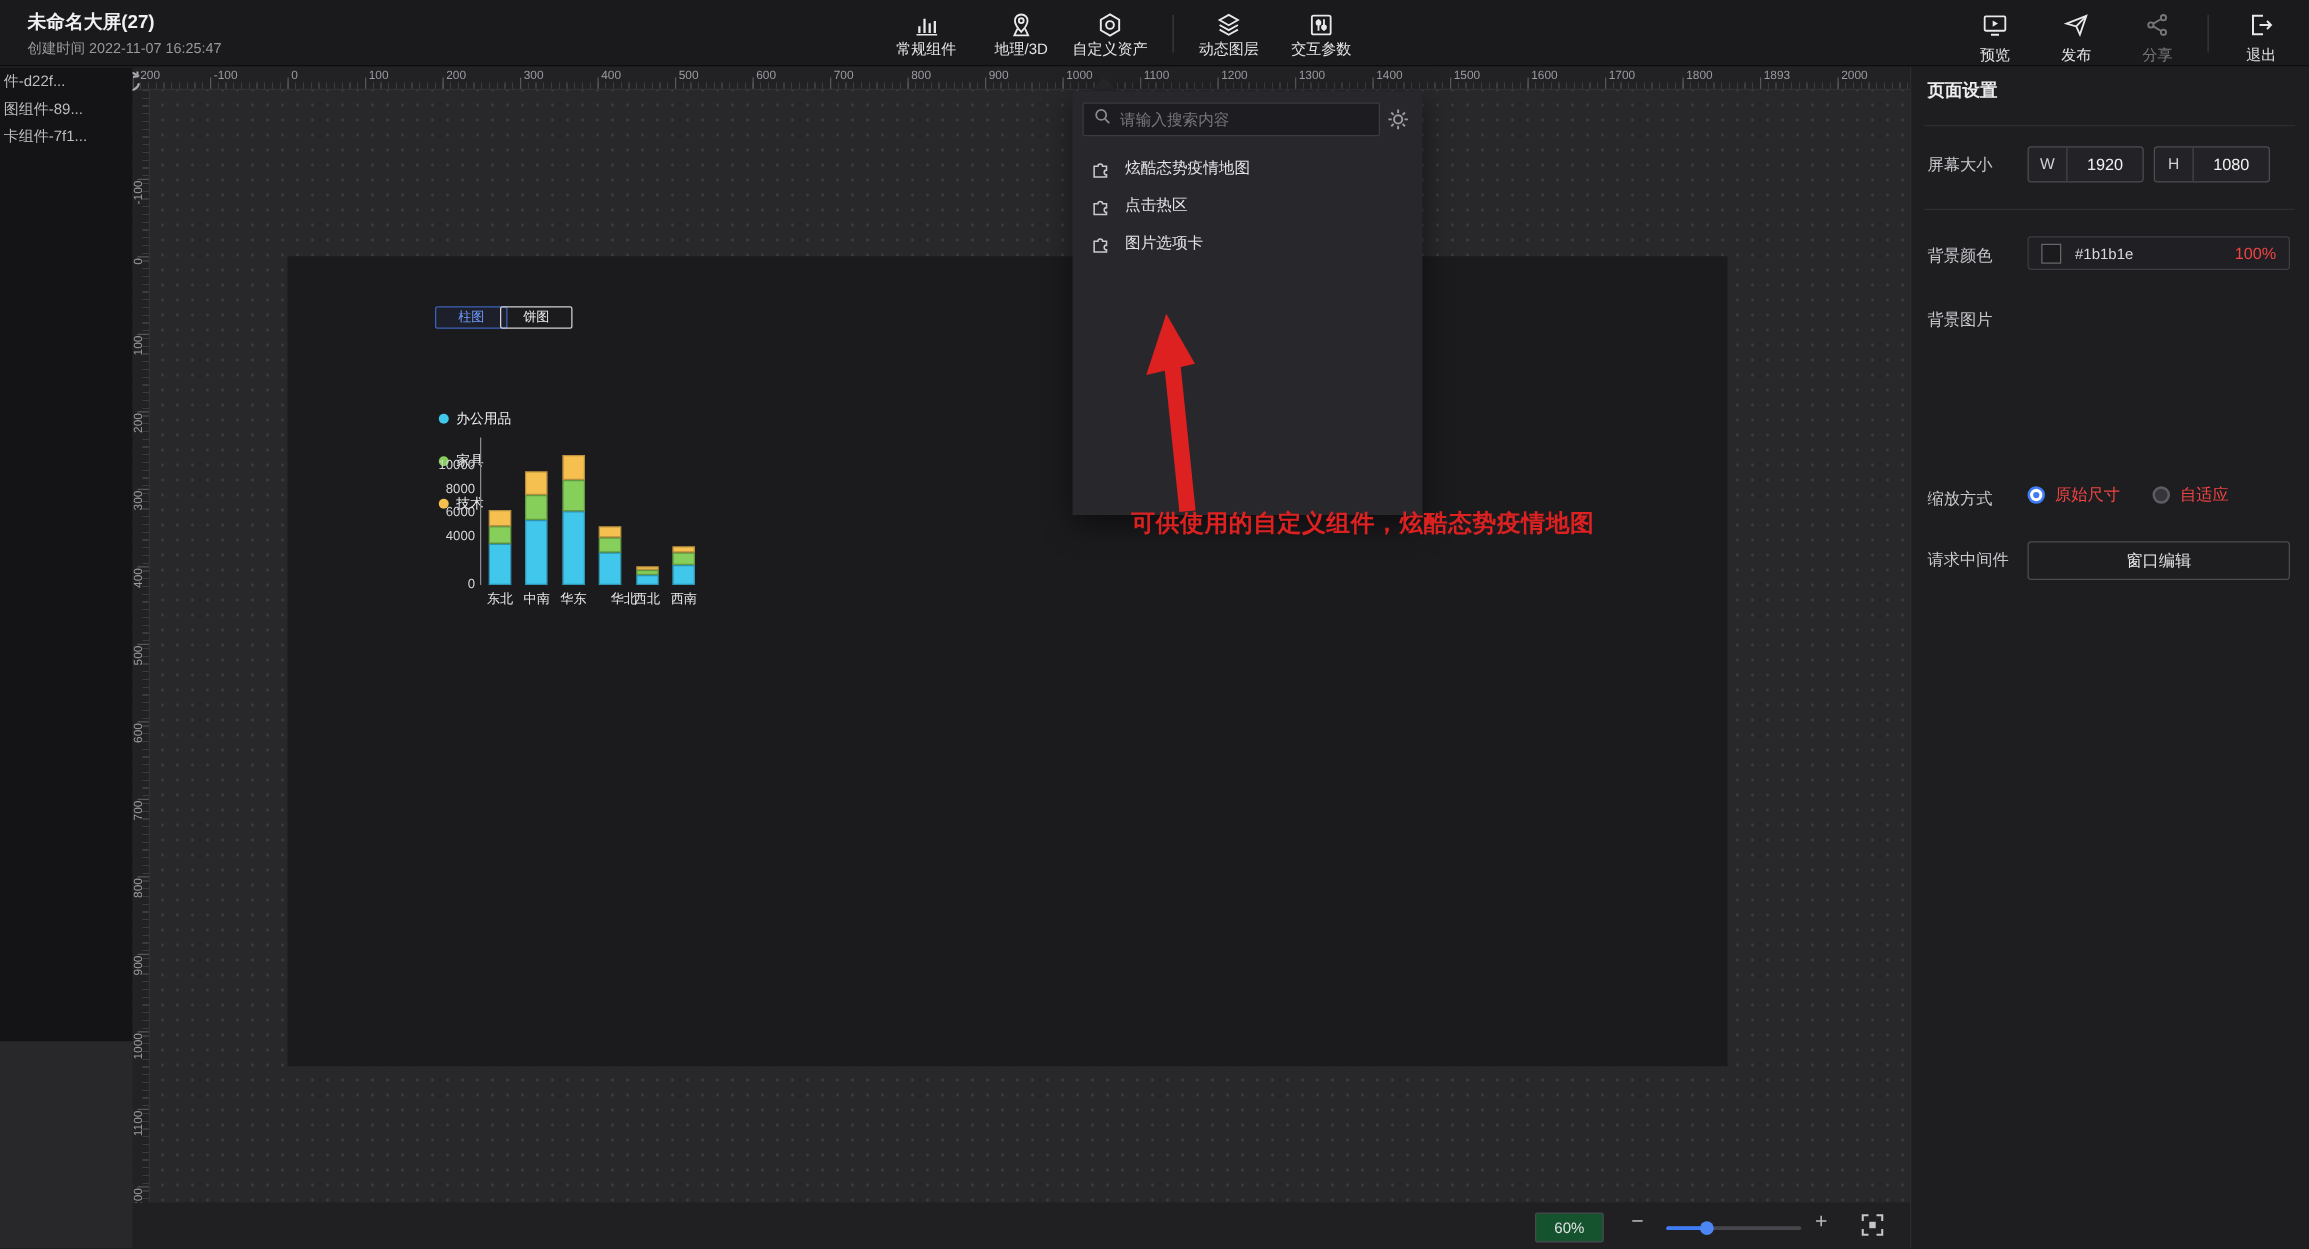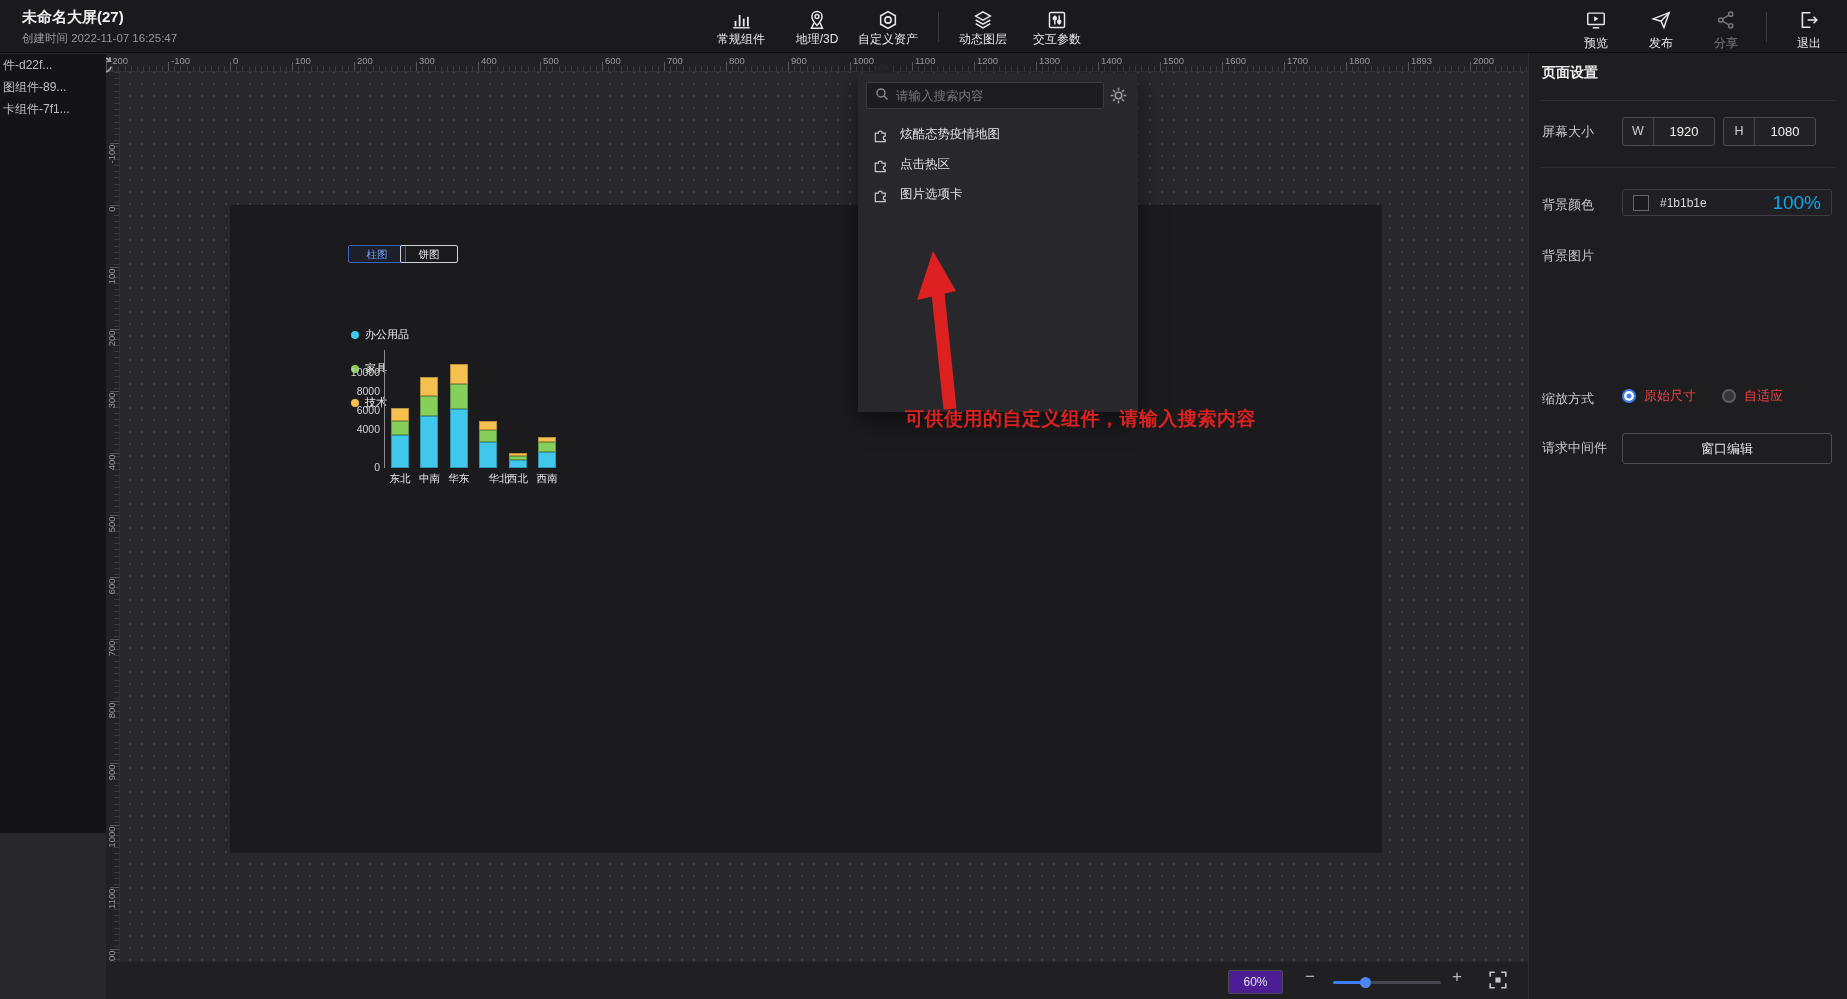--- a/index.html
+++ b/index.html
@@ -91,40 +91,40 @@
   .wh-group { position:absolute; width:93px; height:29px; border:1px solid #4c4c52; border-radius:3px;
     background:#232327; display:flex; align-items:stretch; overflow:hidden; }
   .wh-key { width:31px; text-align:center; line-height:27px; font-size:12.5px; color:#cfcfd4;
     border-right:1px solid #45454a; }
   .wh-val { flex:1; text-align:center; line-height:27px; font-size:13px; color:#f2f2f4; }
   .color-box { position:absolute; left:93px; top:-7px; width:210px; height:27px; border:1px solid #3c3c42;
     border-radius:3px; background:#202024; display:flex; align-items:center; padding:0 10px; gap:11px;
     cursor:pointer; }
   .swatch { width:16px; height:16px; background:#1b1b1e; border:1px solid #66666c; }
   .color-hex { flex:1; font-size:12px; color:#d8d8dc; }
-  .color-op { font-size:19px; color:#0ea5e9; }
+  .color-op { font-size:13px; color:#ef4444; }
   .upload-box { position:absolute; left:93px; top:-19px; width:210px; height:109px; background:#2b2b2f;
     border:1px dashed #515158; border-radius:3px; cursor:pointer; }
   .upload-icon-wrap { position:absolute; left:84px; top:20px; width:42px; height:36px; background:#3c3c42;
     border-radius:4px; display:flex; align-items:center; justify-content:center; }
   .upload-text { position:absolute; left:0; top:72px; width:100%; text-align:center; font-size:12px;
     color:#c4c4c9; }
   .radio-row { position:absolute; left:93px; top:-3px; display:flex; gap:26px; }
   .radio-item { display:flex; align-items:center; gap:8px; cursor:pointer; }
   .radio-item .txt { font-size:13px; color:#ef4444; }
   .radio-on { width:14px; height:14px; border-radius:50%; border:2px solid #3d7cf5; background:#fff;
     box-shadow:inset 0 0 0 2.5px #fff, inset 0 0 0 8px #3d7cf5; }
   .radio-off { width:14px; height:14px; border-radius:50%; border:2px solid #5c5c63; background:#35353a; }
   .mid-btn { position:absolute; left:93px; top:-8px; width:210px; height:31px; border:1px solid #4c4c52;
     border-radius:3px; text-align:center; line-height:29px; font-size:13px; color:#e6e6e9; cursor:pointer; }
 
   
   .bottom-bar { left:106px; top:962px; width:1422px; height:37px; background:#202023; z-index:15; }
   .zoom-box { position:absolute; left:1122px; top:8px; width:55px; height:24px; border:1px solid #4a4a50;
-    border-radius:2px; background:#4c1d95; text-align:center; line-height:22px; font-size:12px;
+    border-radius:2px; background:#14532d; text-align:center; line-height:22px; font-size:12px;
     color:#e3e3e6; cursor:pointer; }
   .zoom-minus, .zoom-plus { position:absolute; top:5px; font-size:17px; color:#b9b9bd; cursor:pointer; }
   .zoom-minus { left:1199px; }
   .zoom-plus { left:1346px; }
   .slider-track { position:absolute; left:1227px; top:19px; width:108px; height:3px; background:#46464c;
     border-radius:2px; cursor:pointer; }
   .slider-fill { position:absolute; left:0; top:0; height:3px; width:32px; background:#3d7cf5;
     border-radius:2px; }
   .slider-knob { position:absolute; left:27px; top:-4px; width:11px; height:11px; border-radius:50%;
     background:#4d86f2; }
@@ -331,21 +331,21 @@
           </span>
           <span>图片选项卡</span>
         </div>
       </div>
   </div>
 
   <svg class="abs annot-arrow" width="70" height="170" viewBox="0 0 70 170">
     <line x1="52" y1="166" x2="40" y2="50" stroke="#dd2121" stroke-width="13"></line>
     <polygon points="19,57 58,48 35,8" fill="#dd2121"></polygon>
   </svg>
-  <div class="abs annot-text">可供使用的自定义组件，请输入搜索内容</div>
+  <div class="abs annot-text">可供使用的自定义组件，炫酷态势疫情地图</div>
 
   <div class="abs bottom-bar">
     <div class="zoom-box">60%</div>
     <div class="zoom-minus">−</div>
     <div class="slider-track">
       <div class="slider-fill"></div>
       <div class="slider-knob"></div>
     </div>
     <div class="zoom-plus">+</div>
     <div class="locate-btn">

